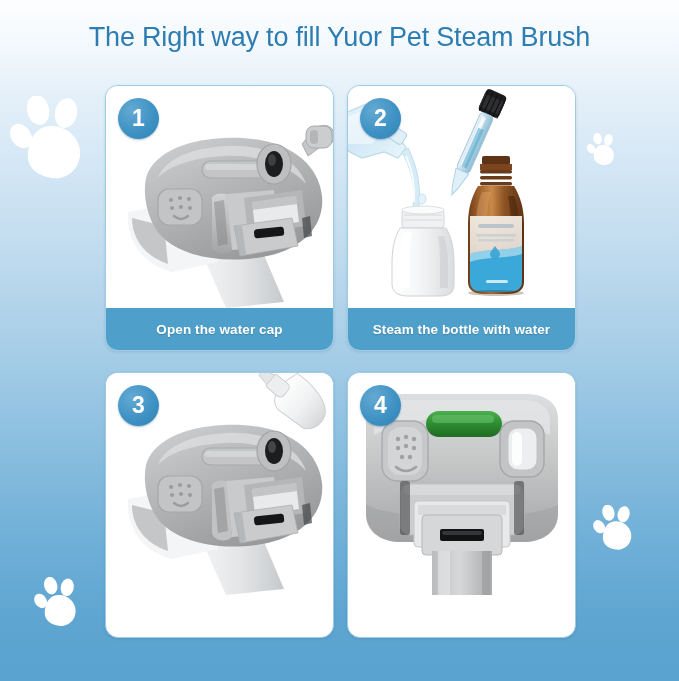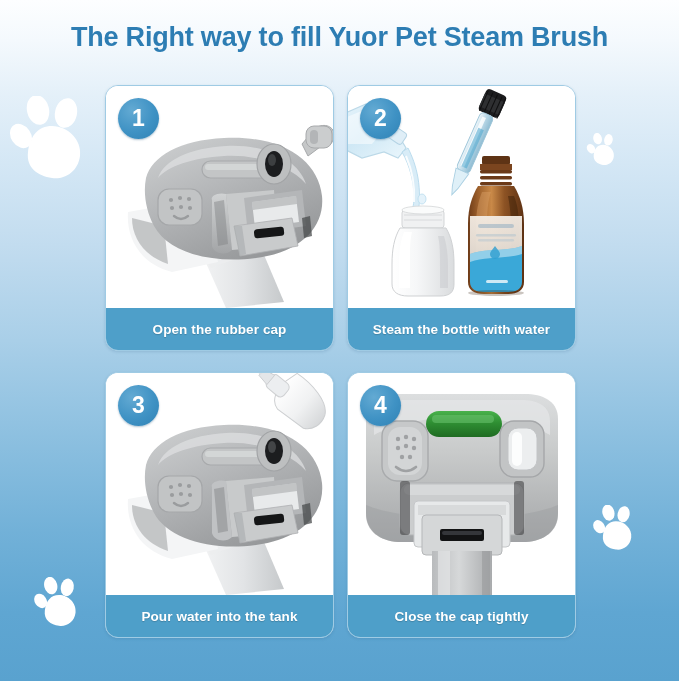--- a/index.html
+++ b/index.html
@@ -26,21 +26,21 @@
   }
 
   
   .title {
     position: absolute;
     left: 0;
     top: 22px;
     width: 679px;
     text-align: center;
     font-size: 27px;
-    font-weight: bold;
+    font-weight: normal;
     color: #2d7db3;
     letter-spacing: -0.2px;
     white-space: nowrap;
   }
 
   
   .paw {
     position: absolute;
     pointer-events: none;
   }
@@ -236,21 +236,21 @@
         <path d="M146 116 L190 110 L191 118 L147 124 Z" fill="#9b9d9f" opacity="0.5"></path>
 
         <path d="M128 140 L186 132 L192 160 L134 170 Z" fill="#c9cbcc" stroke="#aeb0b2" stroke-width="0.8"></path>
         <rect x="148" y="142" width="30" height="9" rx="3" fill="#151617" transform="rotate(-6 163 146)"></rect>
         <path d="M128 140 L134 170 L140 168 L136 140 Z" fill="#a9abad" opacity="0.6"></path>
 
         <path d="M196 132 L204 130 L206 150 L198 152 Z" fill="#4a4c4e" opacity="0.75"></path>
       </svg>
     </div>
     <div class="badge">1</div>
-    <div class="caption">Open the rubber cap</div>
+    <div class="caption">Open the water cap</div>
   </div>
 
   <div class="card card-2">
     <div class="photo">
       <svg class="p2" viewBox="0 0 227 222">
         <defs>
           <linearGradient id="waterG" x1="0" y1="0" x2="1" y2="1">
             <stop offset="0%" stop-color="#e9f5fb"></stop>
             <stop offset="50%" stop-color="#cfe8f5"></stop>
             <stop offset="100%" stop-color="#eaf6fc"></stop>
@@ -418,21 +418,20 @@
         <path d="M146 116 L190 110 L193 136 L149 142 Z" fill="#e8eaeb"></path>
         <path d="M146 116 L190 110 L191 118 L147 124 Z" fill="#9b9d9f" opacity="0.5"></path>
 
         <path d="M128 140 L186 132 L192 160 L134 170 Z" fill="#c9cbcc" stroke="#aeb0b2" stroke-width="0.8"></path>
         <rect x="148" y="142" width="30" height="9" rx="3" fill="#151617" transform="rotate(-6 163 146)"></rect>
         <path d="M128 140 L134 170 L140 168 L136 140 Z" fill="#a9abad" opacity="0.6"></path>
         <path d="M196 132 L204 130 L206 150 L198 152 Z" fill="#4a4c4e" opacity="0.75"></path>
       </svg>
     </div>
     <div class="badge">3</div>
-    <div class="caption">Pour water into the tank</div>
   </div>
 
   <div class="card card-4">
     <div class="photo">
       <svg class="p4" viewBox="0 0 227 222">
         <defs>
           <linearGradient id="g4body" x1="0" y1="0" x2="0" y2="1">
             <stop offset="0%" stop-color="#dcdedf"></stop>
             <stop offset="40%" stop-color="#c8caca"></stop>
             <stop offset="100%" stop-color="#a5a7a9"></stop>
@@ -491,16 +490,15 @@
         <rect x="74" y="142" width="80" height="40" rx="4" fill="#d5d7d8" stroke="#b5b7b9" stroke-width="1"></rect>
         <rect x="92" y="156" width="44" height="12" rx="2" fill="#121314"></rect>
         <rect x="94" y="158" width="40" height="4" rx="2" fill="#34363a"></rect>
 
         <rect x="84" y="178" width="60" height="44" fill="url(#g4neck)"></rect>
         <rect x="90" y="178" width="12" height="44" fill="#e4e6e7" opacity="0.7"></rect>
         <rect x="134" y="178" width="8" height="44" fill="#97999b" opacity="0.6"></rect>
       </svg>
     </div>
     <div class="badge">4</div>
-    <div class="caption">Close the cap tightly</div>
   </div>
 
 </div>
 
 </body></html>

